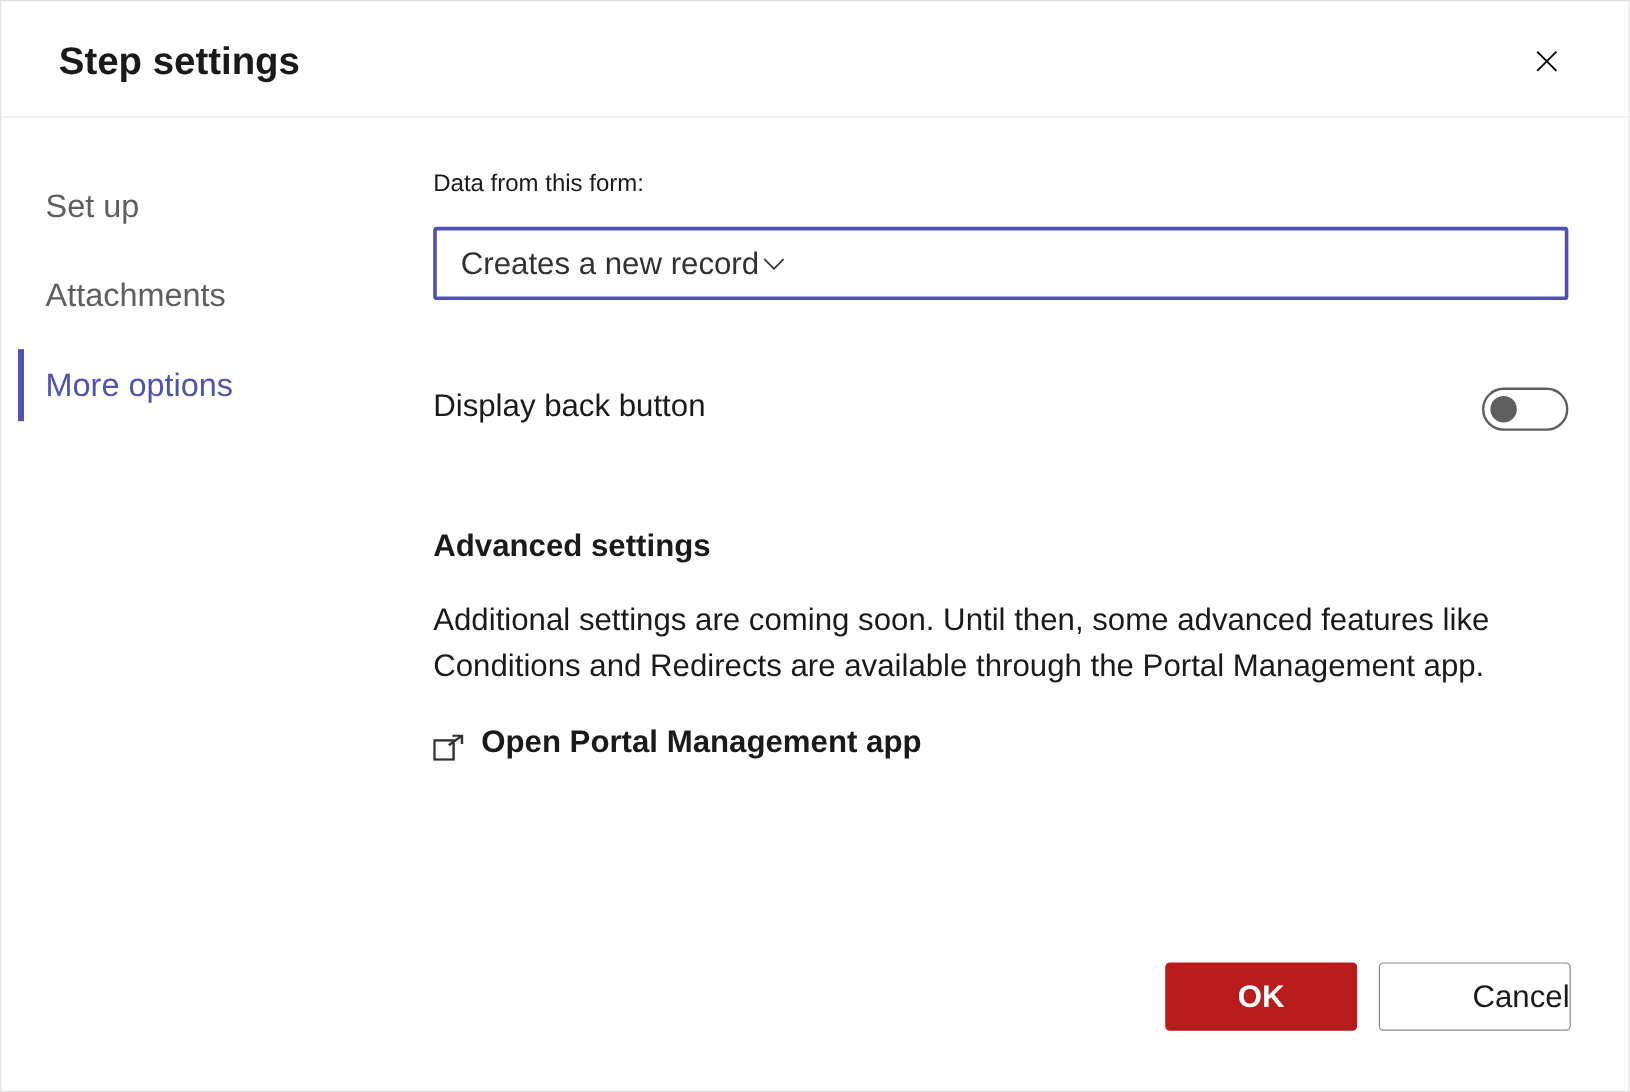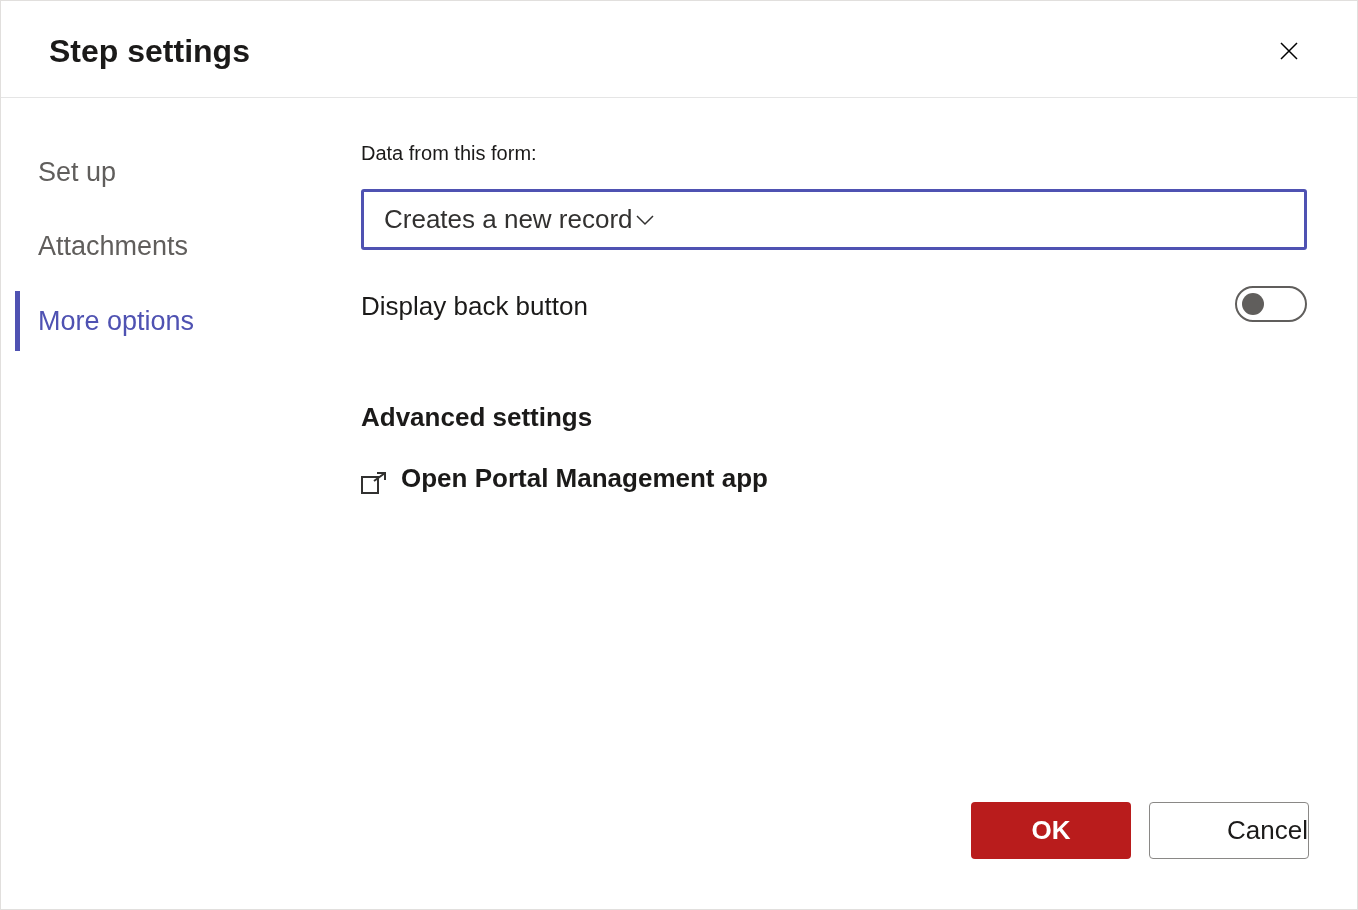--- a/index.html
+++ b/index.html
@@ -101,22 +101,22 @@
       align-items: center;
       cursor: pointer;
     }
     .dropdown .chevron {
       width: 24px;
       height: 24px;
     }
     .toggle-row {
       display: flex;
       justify-content: space-between;
-      align-items: flex-end;
-      margin-top: 36px;
+      align-items: flex-start;
+      margin-top: 73px;
     }
     .toggle-label {
       font-size: 26px;
       font-weight: 400;
       color: #1b1a19;
     }
     .toggle {
       width: 72px;
       height: 36px;
       border-radius: 18px;
@@ -229,20 +229,21 @@
       </div>
 
       <div class="toggle-row">
         <span class="toggle-label">Display back button</span>
         <div class="toggle">
           <div class="toggle-knob"></div>
         </div>
       </div>
 
       <div class="section-heading">Advanced settings</div>
+      <div class="section-description">Additional settings are coming soon. Until then, some advanced features like Conditions and Redirects are available through the Portal Management app.</div>
 
       <div class="link-row">
         <svg viewBox="0 0 26 22" fill="none">
           <rect x="1" y="5" width="16" height="16" stroke="#323130" stroke-width="2" fill="none"></rect>
           <path d="M13 9 L24 1 M16 1 H24 V8" stroke="#323130" stroke-width="2" fill="none"></path>
         </svg>
         <span class="link-text">Open Portal Management app</span>
       </div>
     </div>
   </div>

